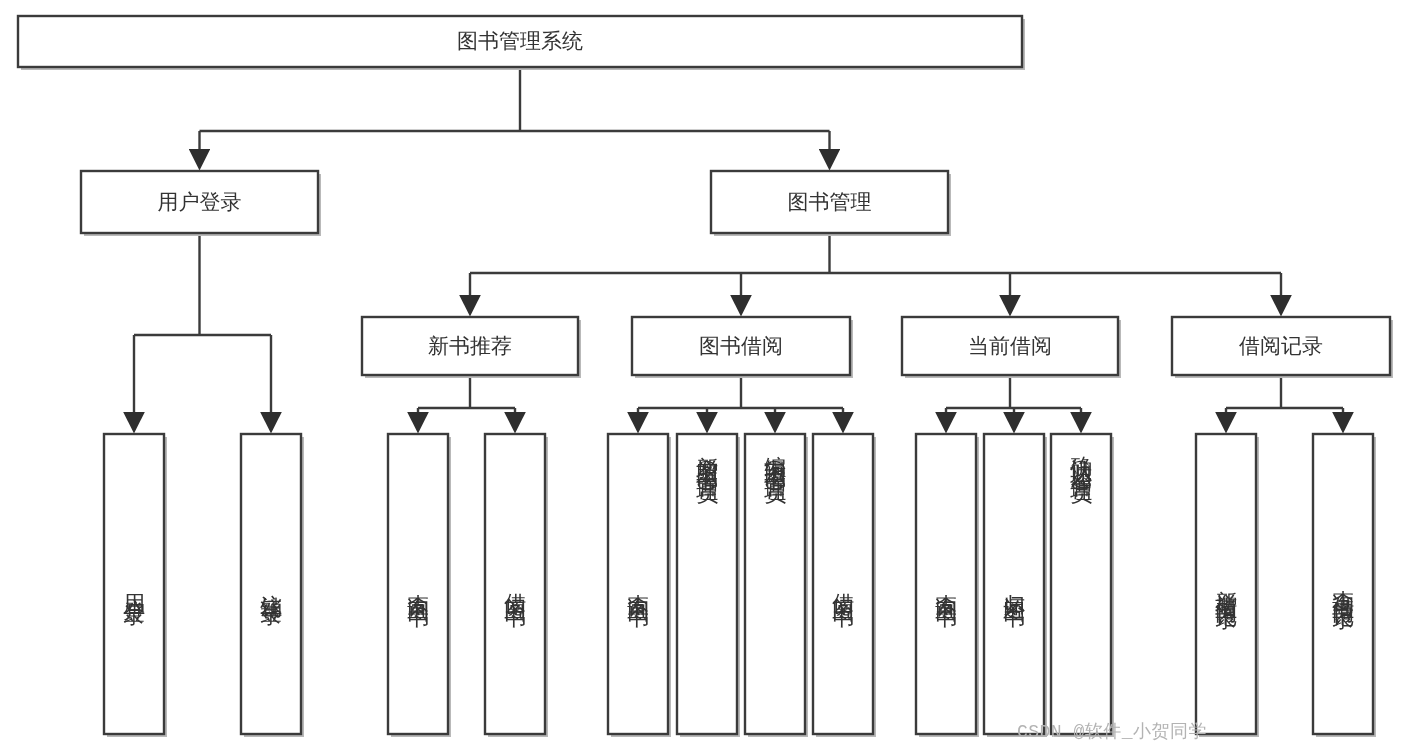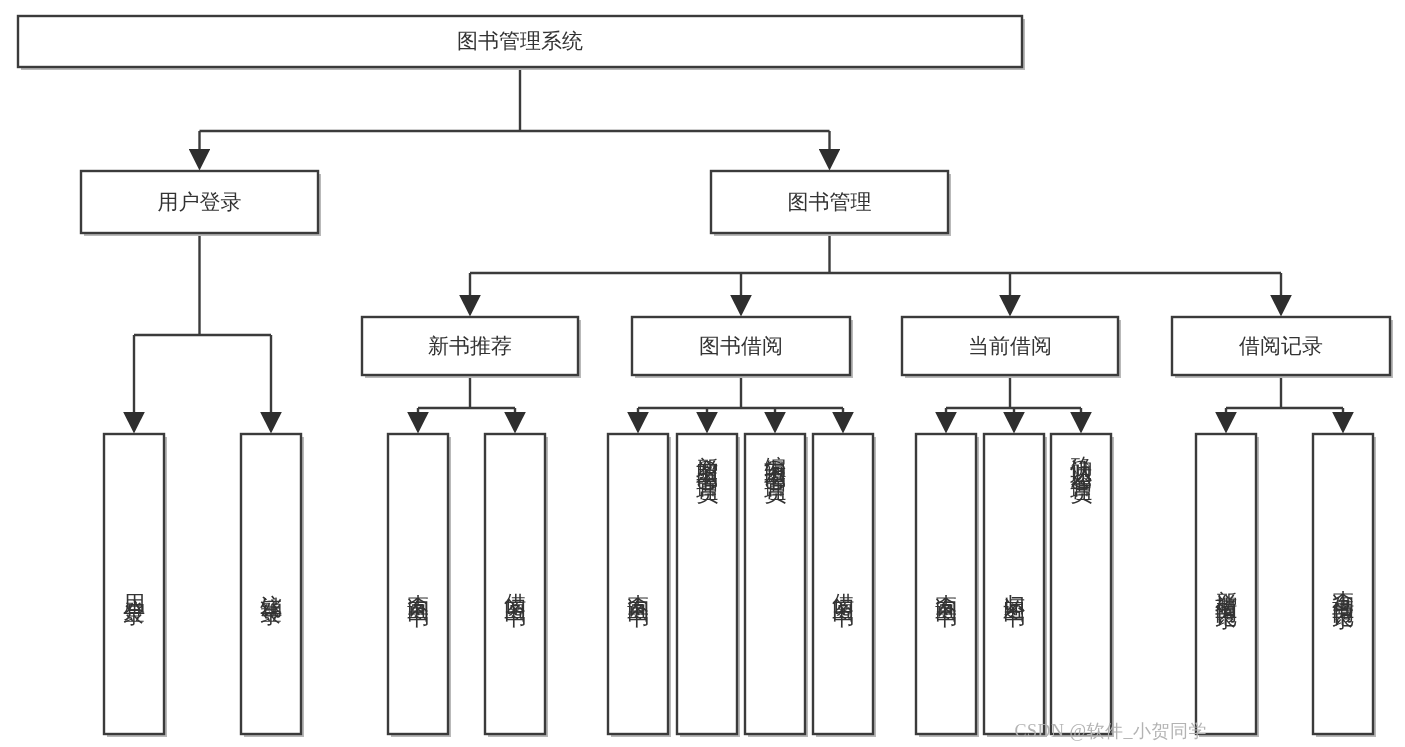--- a/index.html
+++ b/index.html
@@ -34,21 +34,21 @@
     font-family:"Liberation Sans","DejaVu Sans",sans-serif;
     font-size:22px;
     line-height:1.12;
     letter-spacing:4px;
     color:#333333;
     white-space:nowrap;
   }
   .watermark{
     position:absolute;
     right:10px;bottom:4px;
-    font-family:Liberation Serif, serif;
+    font-family:Liberation Mono, monospace;
     font-size:18px;
     color:#b3b3b3;
     letter-spacing:.5px;
     white-space:nowrap;
   }
 </style>
 </head>
 <body>
 
 <div id="diagram-root">

